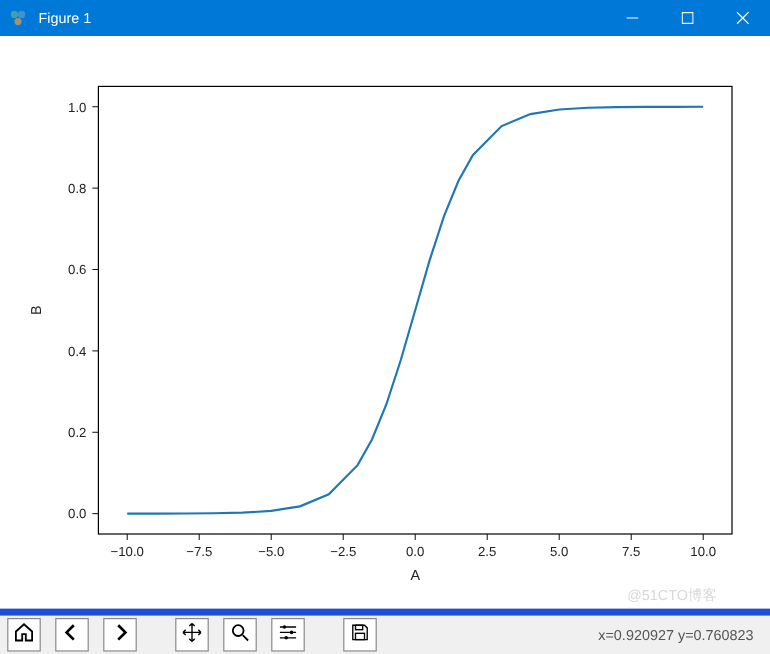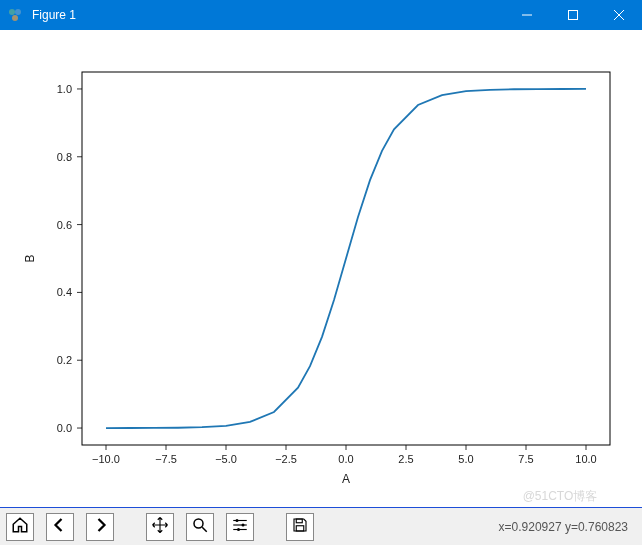--- a/index.html
+++ b/index.html
@@ -3,21 +3,21 @@
 <meta charset="utf-8">
 <style>
   * { box-sizing: border-box; margin: 0; padding: 0; }
   body { font-family: "Segoe UI", Tahoma, sans-serif; background: #fff; width: 642px; height: 545px; overflow: hidden; display: flex; flex-direction: column; }
   .titlebar { height: 30px; background: #0078d7; color: #fff; display: flex; align-items: center; font-size: 12px; }
   .titlebar .app-icon { width: 30px; display: flex; align-items: center; justify-content: center; }
   .titlebar .title { flex: 1; padding-left: 2px; }
   .titlebar .win-btn { width: 46px; height: 30px; display: flex; align-items: center; justify-content: center; cursor: pointer; }
   .canvas-area { flex: 1; background: #fff; position: relative; }
   .plot-svg { width: 100%; height: 100%; display: block; }
-  .toolbar { height: 38px; border-top: 1px solid #1d4ed8; display: flex; align-items: center; padding: 3px 6px; gap: 12px; background: #f0f0f0; }
+  .toolbar { height: 38px; border-top: 6px solid #1d4ed8; display: flex; align-items: center; padding: 3px 6px; gap: 12px; background: #f0f0f0; }
   .tb-btn { width: 28px; height: 28px; border: 1px solid #888; background: #fff; display: flex; align-items: center; justify-content: center; cursor: pointer; }
   .tb-btn svg { width: 18px; height: 18px; }
   .tb-gap { width: 8px; }
   .coord { margin-left: auto; font-size: 12px; color: #555; padding-right: 8px; }
   .axis-tick { font-size: 11px; fill: #222; }
   .axis-label { font-size: 12px; fill: #222; }
   .watermark { font-size: 12px; fill: #d8d8d8; }
 </style>
 </head>
 <body>

